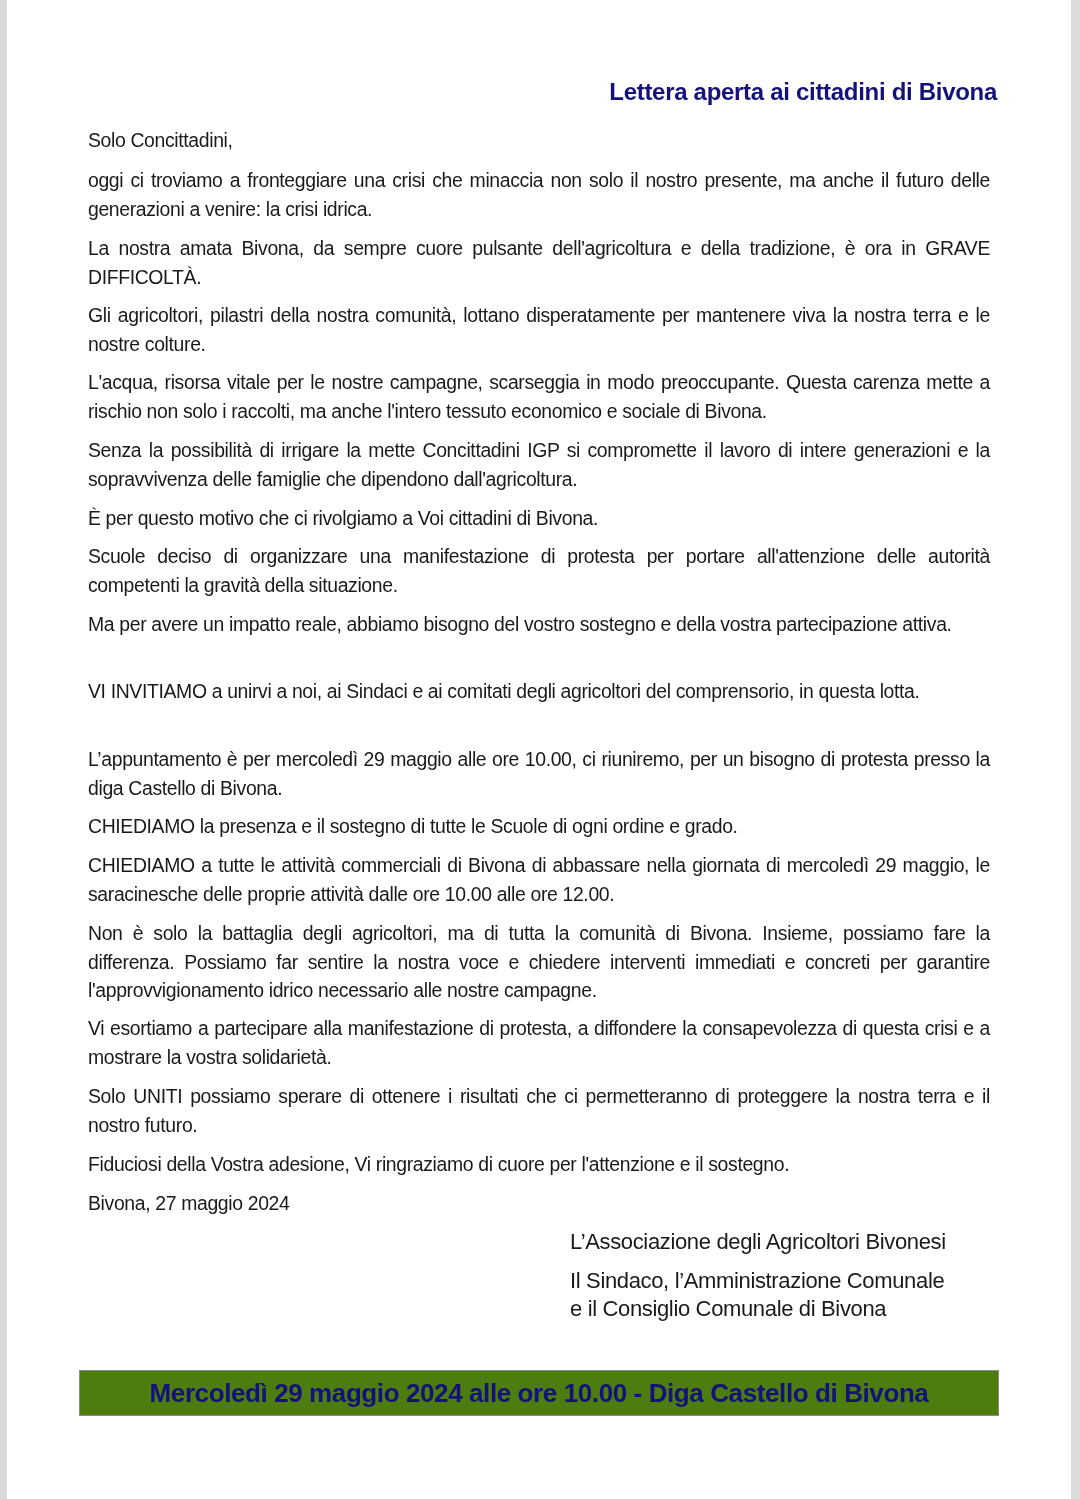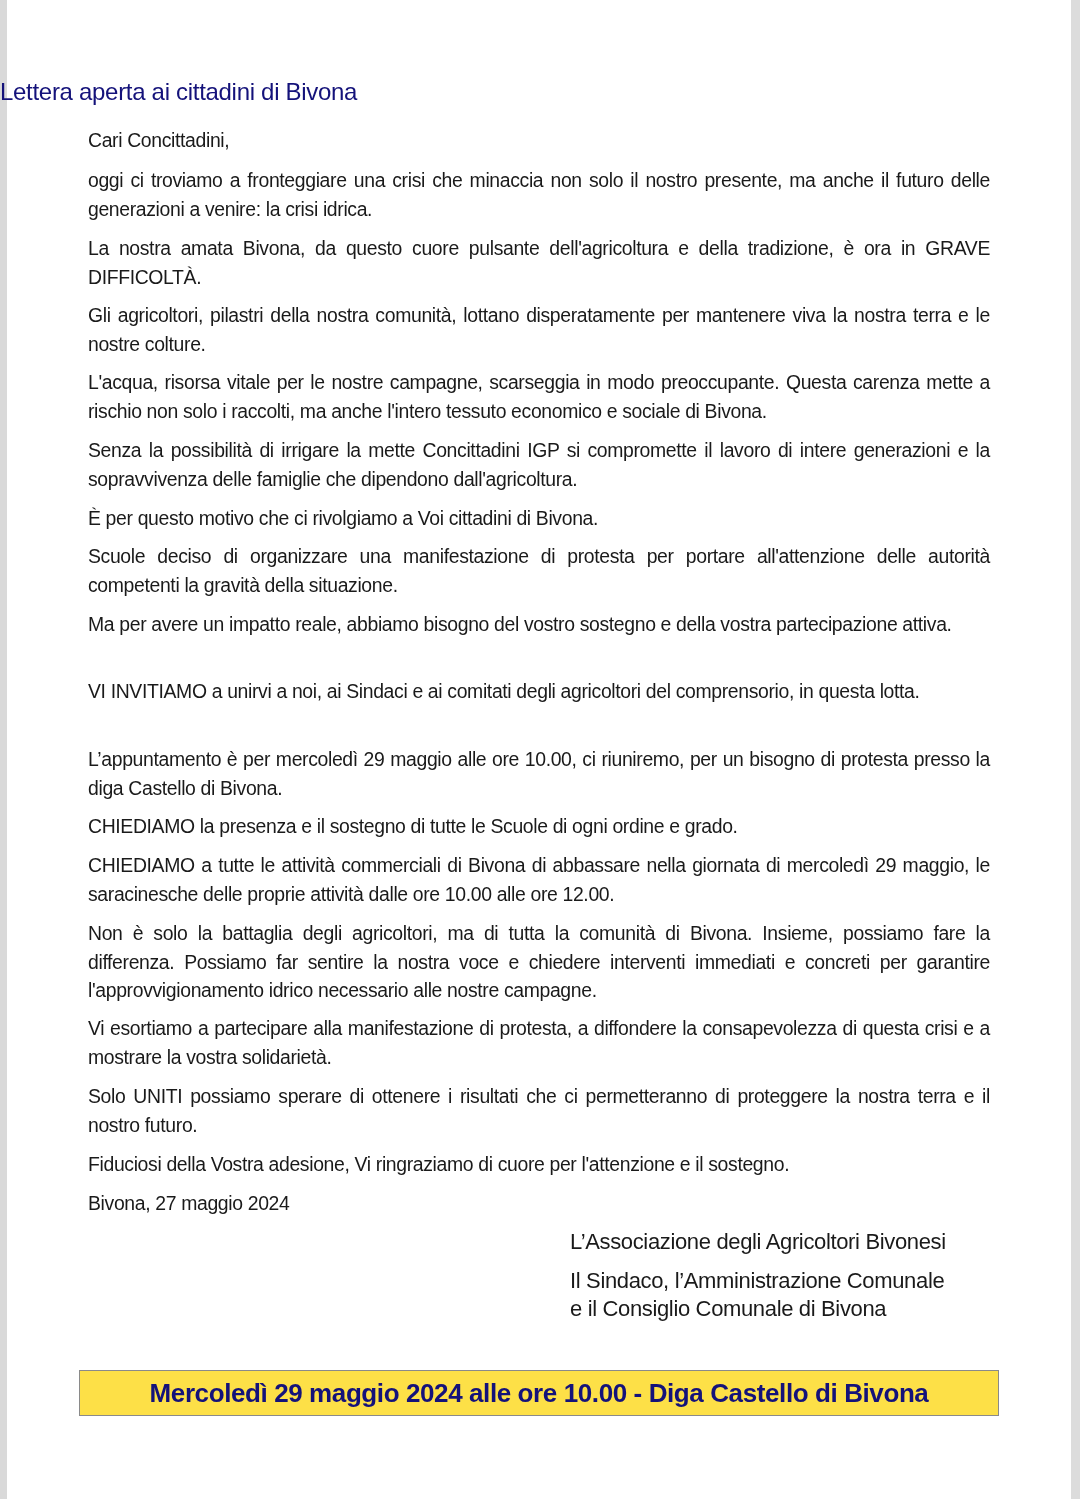--- a/index.html
+++ b/index.html
@@ -6,51 +6,51 @@
   body {
     width: 1080px; height: 1499px; position: relative; overflow: hidden;
     background: #ffffff;
     font-family: "Liberation Sans", sans-serif;
     color: #1a1a1a;
   }
   .edge-left { position: absolute; left: 0; top: 0; width: 7px; height: 1499px; background: #d9d9d9; }
   .edge-right { position: absolute; right: 0; top: 0; width: 9px; height: 1499px; background: #dcdcdc; }
   .page { position: absolute; left: 7px; top: 0; width: 1064px; height: 1499px; background: #fff; }
   .title {
-    position: absolute; left: 0; width: 997px; top: 78px; text-align: left;
-    font-weight: normal; font-size: 24px; color: #14127a; letter-spacing: -0.3px;
+    position: absolute; left: 0; width: 997px; top: 78px; text-align: right;
+    font-weight: bold; font-size: 24px; color: #14127a; letter-spacing: -0.3px;
   }
   .p {
     position: absolute; left: 88px; width: 902px;
     font-size: 19.4px; line-height: 28.5px; letter-spacing: -0.35px;
     margin: 0;
   }
   .j { text-align: justify; text-align-last: left; }
   .p b { font-weight: normal; }
   .sig { position: absolute; left: 570px; font-size: 22px; line-height: 28.5px; letter-spacing: -0.35px; }
   .banner {
     position: absolute; left: 79px; top: 1370px; width: 920px; height: 46px;
-    border: 1.5px solid #8a8a8a; box-sizing: border-box; background: #fde047;
+    border: 1.5px solid #8a8a8a; box-sizing: border-box; background: #4d7c0f;
     display: flex; align-items: center; justify-content: center;
   }
   .banner span { font-weight: bold; font-size: 26px; color: #14127a; letter-spacing: -0.4px; }
 </style>
 </head>
 <body>
 
 <div class="edge-left"></div>
 <div class="page"></div>
 <div class="edge-right"></div>
 
 <div class="title">Lettera aperta ai cittadini di Bivona</div>
 
-<p class="p" style="top:126px">Cari Concittadini,</p>
+<p class="p" style="top:126px">Solo Concittadini,</p>
 
 <p class="p j" style="top:166px"><span>oggi ci troviamo a fronteggiare una crisi che minaccia non solo il nostro presente, ma anche il futuro delle generazioni a venire: la crisi idrica.</span></p>
-<p class="p j" style="top:234px"><b>La nostra amata Bivona</b><span>, da questo cuore pulsante dell'agricoltura e della tradizione, è ora in </span><b>GRAVE DIFFICOLTÀ</b><span>.</span></p>
+<p class="p j" style="top:234px"><b>La nostra amata Bivona</b><span>, da sempre cuore pulsante dell'agricoltura e della tradizione, è ora in </span><b>GRAVE DIFFICOLTÀ</b><span>.</span></p>
 <p class="p j" style="top:301px"><b>Gli agricoltori, pilastri della nostra comunità, lottano disperatamente per mantenere viva la nostra terra e le nostre colture.</b></p>
 <p class="p j" style="top:368px"><span>L'acqua, risorsa vitale per le nostre campagne, scarseggia in modo preoccupante. Questa carenza mette a rischio non solo i raccolti, ma anche l'intero tessuto economico e sociale di Bivona.</span></p>
 <p class="p j" style="top:436px"><span>Senza la possibilità di irrigare la mette </span><b>Concittadini IGP</b><span> si compromette il lavoro di intere generazioni e la sopravvivenza delle famiglie che dipendono dall'agricoltura.</span></p>
 <p class="p j" style="top:504px"><span>È per questo motivo che ci rivolgiamo a Voi cittadini di Bivona.</span></p>
 <p class="p j" style="top:542px"><span>Scuole deciso di organizzare una manifestazione di protesta per portare all'attenzione delle autorità competenti la gravità della situazione.</span></p>
 <p class="p j" style="top:610px"><span>Ma per avere un impatto reale, abbiamo bisogno del vostro sostegno e della vostra partecipazione attiva.</span></p>
 <p class="p j" style="top:677px"><b>VI INVITIAMO a unirvi</b><span> a noi, ai Sindaci e ai comitati degli agricoltori del comprensorio, in questa lotta.</span></p>
 <p class="p j" style="top:745px"><span>L’appuntamento è per </span><b>mercoledì 29 maggio alle ore 10.00</b><span>, ci riuniremo, per un bisogno di protesta </span><b>presso la diga Castello di Bivona</b><span>.</span></p>
 <p class="p j" style="top:812px"><b>CHIEDIAMO</b><span> la presenza e il sostegno di tutte le Scuole di ogni ordine e grado.</span></p>
 <p class="p j" style="top:851px"><b>CHIEDIAMO</b><span> a tutte le attività commerciali di Bivona di abbassare nella giornata di mercoledì 29 maggio, le saracinesche delle proprie attività dalle ore 10.00 alle ore 12.00.</span></p>

